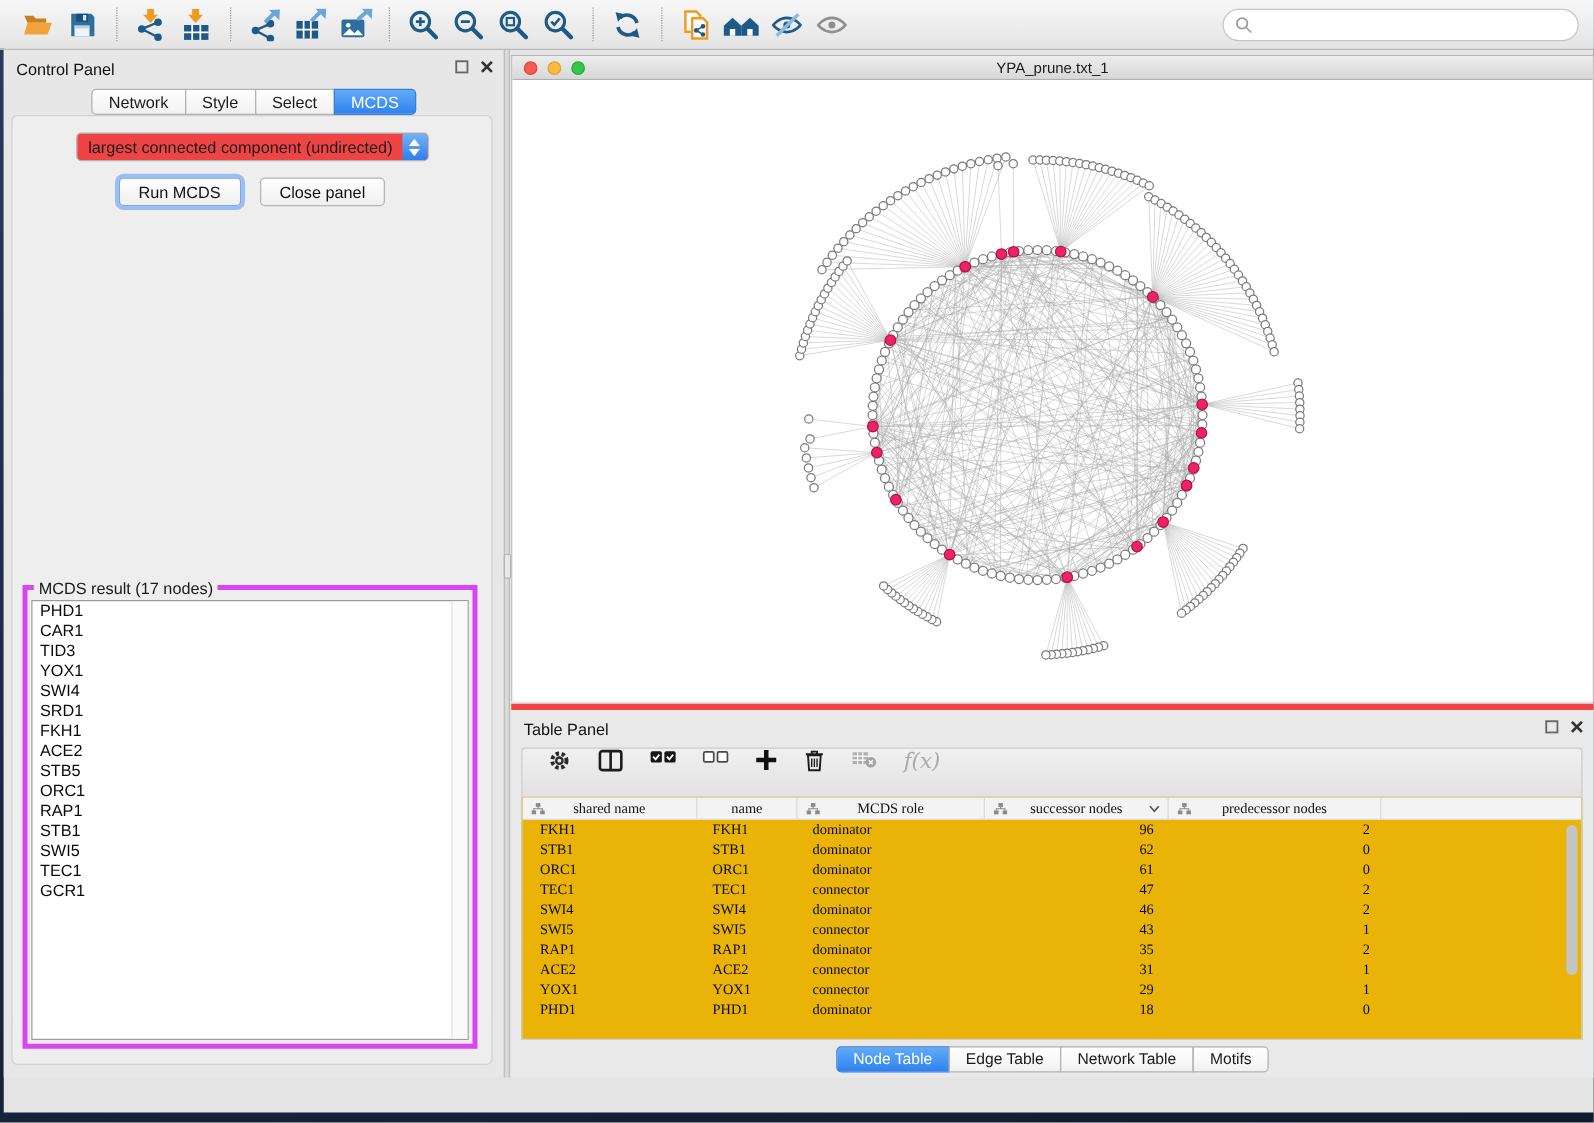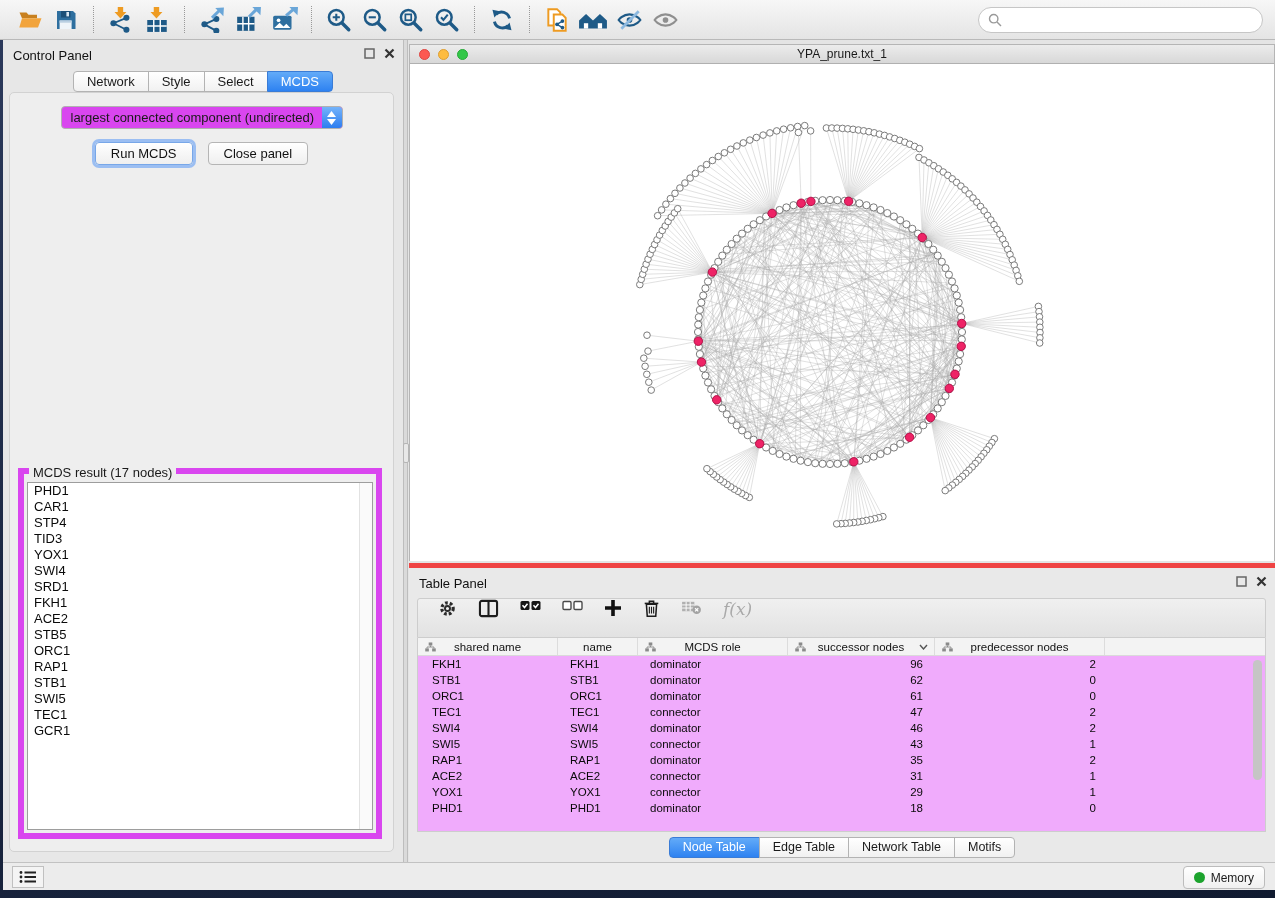--- a/index.html
+++ b/index.html
@@ -31,30 +31,30 @@
   .panel-ctrls { position:absolute; right:8px; top:8px; display:flex; gap:9px; align-items:center; }
   .cp-tabs { position:absolute; left:0; right:0; top:31px; display:flex; justify-content:center; z-index:2; }
   .tab { height:21px; line-height:19px; padding:0 13px; font-size:13px; background:linear-gradient(#ffffff,#f1f1f1);
     border:1px solid #b3b3b3; margin-left:-1px; color:#1a1a1a; }
   .tab:first-child { border-radius:4px 0 0 4px; margin-left:0; }
   .tab:last-child { border-radius:0 4px 4px 0; }
   .tab.active { background:linear-gradient(#63abf8,#2e82f1); color:#fff; border-color:#3a7cd6; }
   #cp-content { position:absolute; left:6px; right:9px; top:52px; bottom:10px;
     background:#eeeeee; border:1px solid #d2d2d2; border-radius:5px; }
   #criterion-label { text-align:center; margin-top:22px; font-size:13px; }
-  #criterion-select { position:relative; width:282px; height:23px; margin:13px auto 0 auto; background:#d946ef;
+  #criterion-select { position:relative; width:282px; height:23px; margin:13px auto 0 auto; background:#ef4444;
     border:1px solid #b1b1b1; border-radius:4px; font-size:13px; line-height:21px; padding-left:9px; }
   #criterion-select .stepper { position:absolute; right:0; top:0; bottom:0; width:20px;
     background:linear-gradient(#74b3fa,#2d7ef0); border-radius:0 3px 3px 0;
     display:flex; flex-direction:column; align-items:center; justify-content:center; gap:2px; }
   .btn-row { display:flex; justify-content:center; gap:15px; margin-top:13px; }
   .btn { height:23px; line-height:21px; padding:0 15px; font-size:13px; background:linear-gradient(#ffffff,#efefef);
     border:1px solid #b5b5b5; border-radius:4px; color:#111; }
   .btn.focused { box-shadow:0 0 0 3px rgba(110,165,245,.65); border-color:#78a7e8; }
-  #mcds-fieldset { position:absolute; left:8px; right:11px; top:375px; bottom:12px; border:6px solid #d946ef; }
+  #mcds-fieldset { position:absolute; left:8px; right:11px; top:375px; bottom:12px; border:4px solid #d946ef; }
   #mcds-legend { position:absolute; top:-9px; left:5px; background:#eeeeee; padding:0 4px; font-size:13px; }
   #mcds-list { position:absolute; left:3px; right:3px; top:8px; bottom:3px; background:#fff; border:1px solid #9d9d9d; overflow:hidden; }
   #mcds-list .scroll-track { position:absolute; right:0; top:0; bottom:0; width:13px; background:#fafafa; border-left:1px solid #e2e2e2; }
   .mcds-item { font-size:13px; line-height:16px; padding-left:6px; color:#0a0a0a; }
 
   
   #v-splitter { position:absolute; left:400px; top:0; width:5px; height:100%; background:#dadada; border-left:1px solid #bdbdbd; border-right:1px solid #bdbdbd; }
   #v-grip { position:absolute; left:-1px; top:403px; width:6px; height:20px; background:#e8e8e8; border:1px solid #b5b5b5; border-radius:2px; }
 
   
@@ -68,21 +68,21 @@
   .light.green { background:#33c748; border:1px solid #27a938; }
   #net-title { text-align:center; font-size:12px; line-height:18px; color:#1a1a1a; }
   #net-canvas { position:absolute; left:0; right:0; top:19px; bottom:0; background:#fff; }
 
   
   #table-panel { position:absolute; left:1px; right:0; top:523px; bottom:0; background:#e9e9e9; border-top:5px solid #ef4444; }
   #tp-toolbar { position:absolute; left:8px; right:9px; top:30px; height:40px;
     background:linear-gradient(#f0f0f0,#e2e2e2); border:1px solid #cdcdcd; border-radius:3px 3px 0 0;
     display:flex; align-items:flex-start; padding-left:20px; gap:21px; }
   .tp-ico { display:flex; align-items:center; justify-content:center; }
-  #node-table { position:absolute; left:8px; right:9px; top:70px; bottom:30px; background:#f0abfc; border:1px solid #cdcdcd; border-top:none; overflow:hidden; }
+  #node-table { position:absolute; left:8px; right:9px; top:70px; bottom:30px; background:#eab308; border:1px solid #cdcdcd; border-top:none; overflow:hidden;font-family:Liberation Serif, serif; }
   #thead { display:flex; height:18px; background:#f3f3f3; border-bottom:1px solid #dadada; }
   .hcell { position:relative; display:flex; align-items:center; justify-content:center; border-right:1px solid #dcdcdc;
     font-size:11.5px; color:#111; flex:0 0 auto; }
   .hcell .tree-ico { position:absolute; left:7px; top:4px; }
   .hcell .sort-ico { position:absolute; right:6px; top:6px; }
   .hfill { flex:1 1 auto; }
   .c0{width:140px}.c1{width:80px}.c2{width:150px}.c3{width:147px}.c4{width:170px}
   .trow { display:flex; height:16px; }
   .tcell { font-size:11.5px; line-height:16px; color:#0a0a0a; flex:0 0 auto; white-space:nowrap; overflow:hidden; }
   .tcell.c0{padding-left:14px}.tcell.c1{padding-left:12px}.tcell.c2{padding-left:12px}
@@ -288,21 +288,20 @@
         <div class="btn-row">
           <button class="btn focused">Run MCDS</button>
           <button class="btn">Close panel</button>
         </div>
         <div id="mcds-fieldset">
           <span id="mcds-legend">MCDS result (17 nodes)</span>
           <div id="mcds-list">
             <div class="scroll-track"></div>
           <div class="mcds-item">PHD1</div>
               <div class="mcds-item">CAR1</div>
-              <div class="mcds-item">STP4</div>
               <div class="mcds-item">TID3</div>
               <div class="mcds-item">YOX1</div>
               <div class="mcds-item">SWI4</div>
               <div class="mcds-item">SRD1</div>
               <div class="mcds-item">FKH1</div>
               <div class="mcds-item">ACE2</div>
               <div class="mcds-item">STB5</div>
               <div class="mcds-item">ORC1</div>
               <div class="mcds-item">RAP1</div>
               <div class="mcds-item">STB1</div>
@@ -1287,29 +1286,13 @@
         <div id="tp-tabs">
             <div class="tab active">Node Table</div>
             <div class="tab">Edge Table</div>
             <div class="tab">Network Table</div>
             <div class="tab">Motifs</div>
           </div>
       </div>
     </div>
   </div>
 
-  <div id="status-bar">
-    <div id="list-btn">
-      <svg width="18" height="14" viewBox="0 0 18 14">
-        <circle cx="2" cy="2.5" r="1.4" fill="#222"></circle>
-          <line x1="5.5" y1="2.5" x2="17" y2="2.5" stroke="#222" stroke-width="2"></line>
-        <circle cx="2" cy="7" r="1.4" fill="#222"></circle>
-          <line x1="5.5" y1="7" x2="17" y2="7" stroke="#222" stroke-width="2"></line>
-        <circle cx="2" cy="11.5" r="1.4" fill="#222"></circle>
-          <line x1="5.5" y1="11.5" x2="17" y2="11.5" stroke="#222" stroke-width="2"></line>
-      </svg>
-    </div>
-    <div id="memory-btn">
-      <span id="memory-dot"></span>
-      <span>Memory</span>
-    </div>
-  </div>
 </div>
 
 </body></html>

